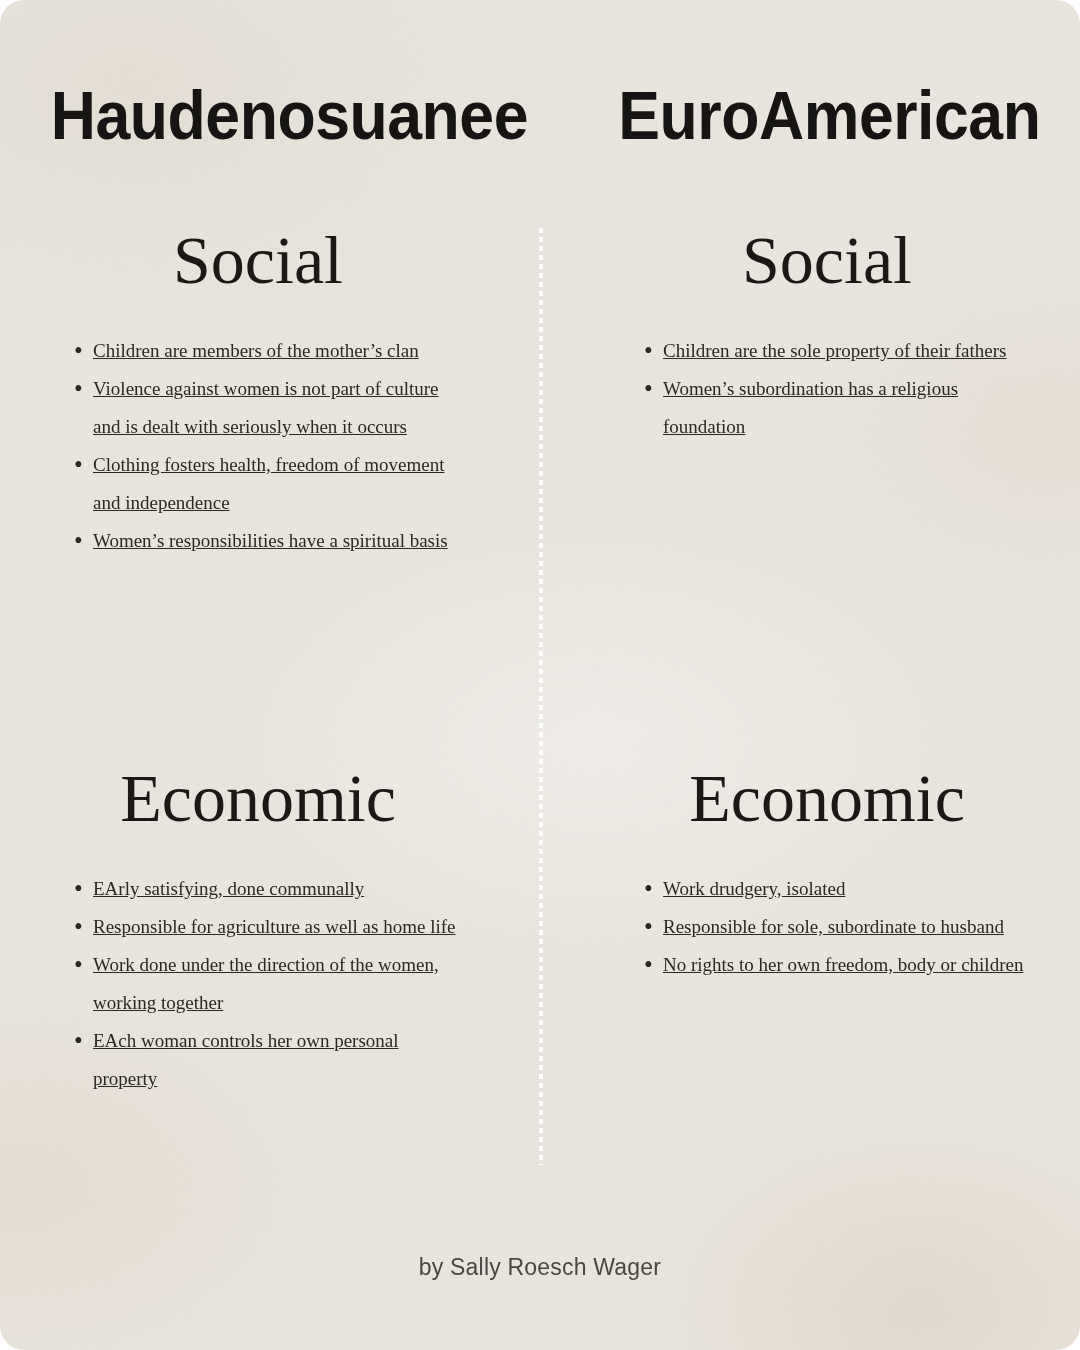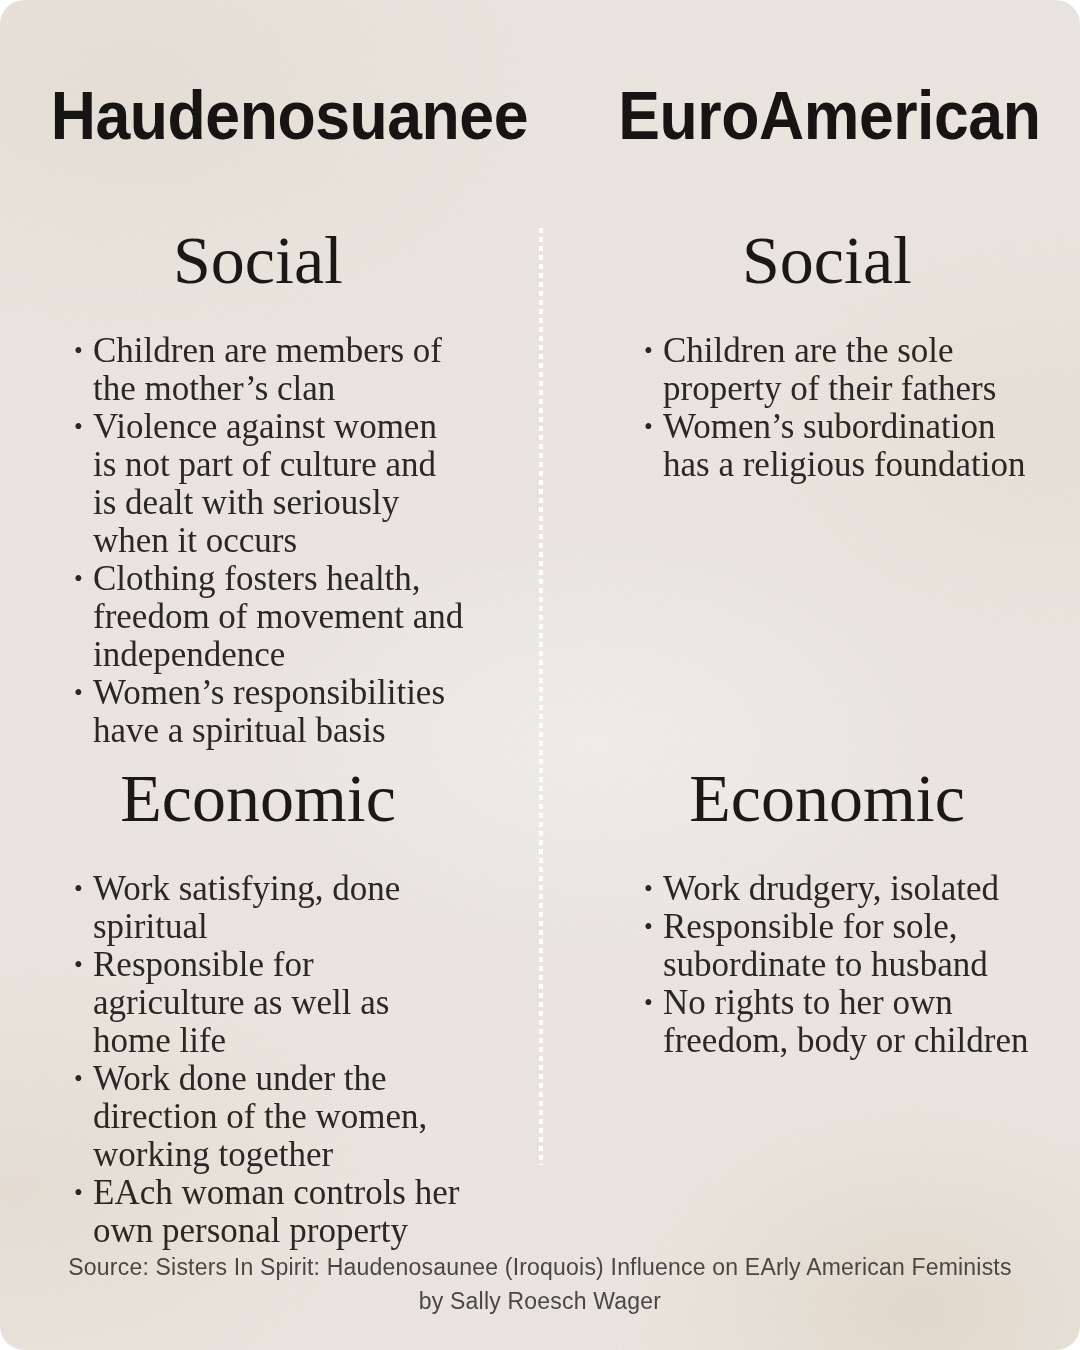--- a/index.html
+++ b/index.html
@@ -92,23 +92,24 @@
     margin: 0;
     list-style: none;
     padding: 0 0 0 44px;
     box-sizing: border-box;
   }
   ul.list.social   { top: 332px; }
   ul.list.economic { top: 870px; }
   ul.list li {
     position: relative;
     padding: 0 20px 0 19px;
-    font-size: 35px;
+    font-size: 19px;
     line-height: 38px;
     color: var(--text, #2b2723);
+    text-decoration: underline;
   }
   ul.list li::before {
     content: "\2022";
     position: absolute;
     left: 0;
     top: 0;
     font-size: 25px;
   }
   .footer {
     position: absolute;
@@ -145,21 +146,21 @@
     </h1>
     <h2 class="sec-heading social">Social</h2>
     <ul class="list social">
         <li>Children are members of the mother’s clan</li>
         <li>Violence against women is not part of culture and is dealt with seriously when it occurs</li>
         <li>Clothing fosters health, freedom of movement and independence</li>
         <li>Women’s responsibilities have a spiritual basis</li>
       </ul>
     <h2 class="sec-heading economic">Economic</h2>
     <ul class="list economic">
-        <li>Work satisfying, done spiritual</li>
+        <li>EArly satisfying, done communally</li>
         <li>Responsible for agriculture as well as home life</li>
         <li>Work done under the direction of the women, working together</li>
         <li>EAch woman controls her own personal property</li>
       </ul>
   </div>
 
   <div class="col col-right">
     <h1 class="col-title">
       <span class="condense">EuroAmerican</span>
     </h1>
@@ -170,17 +171,16 @@
       </ul>
     <h2 class="sec-heading economic">Economic</h2>
     <ul class="list economic">
         <li>Work drudgery, isolated</li>
         <li>Responsible for sole, subordinate to husband</li>
         <li>No rights to her own freedom, body or children</li>
       </ul>
   </div>
 
   <div class="footer">
-    <div>Source: Sisters In Spirit: Haudenosaunee (Iroquois) Influence on EArly American Feminists</div>
     <div>by Sally Roesch Wager</div>
   </div>
 
 </div>
 
 </body></html>

